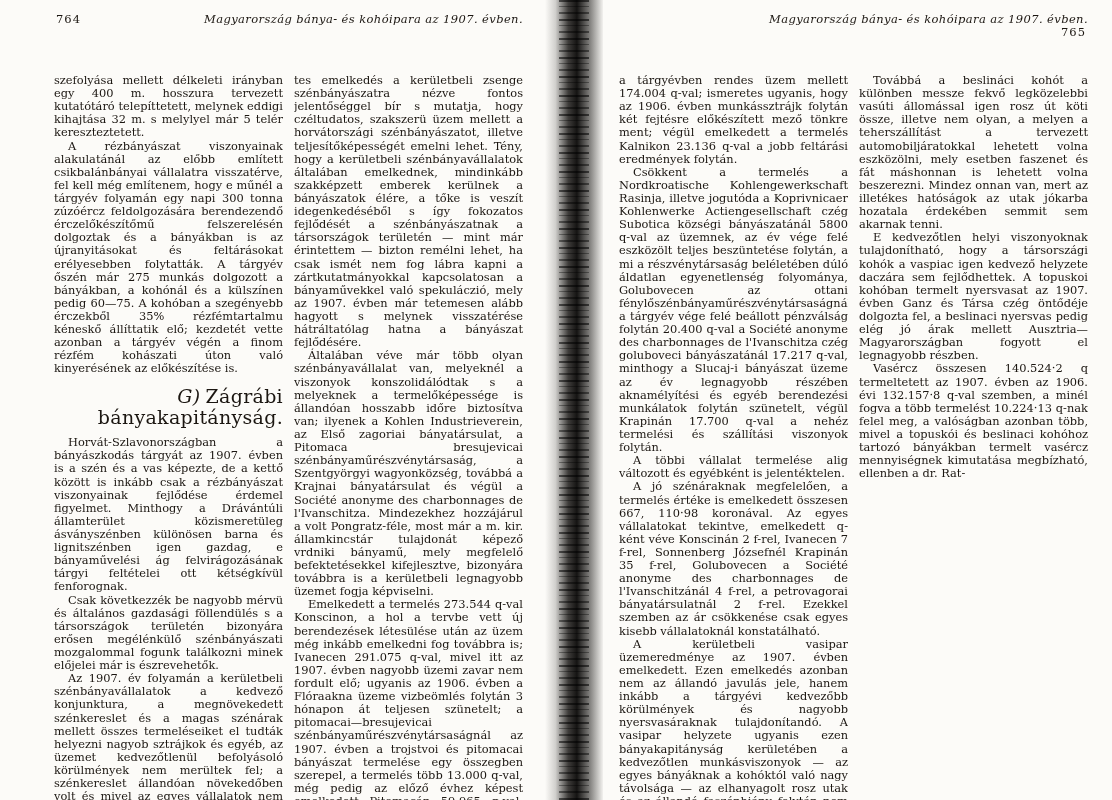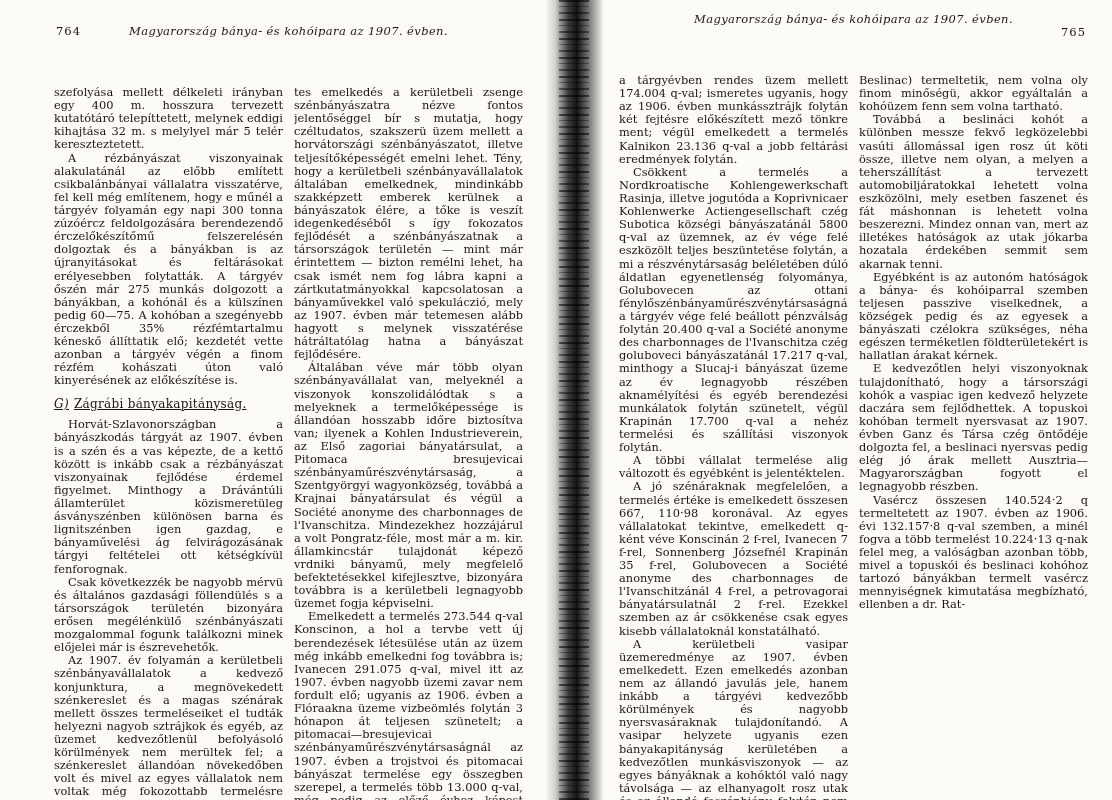--- a/index.html
+++ b/index.html
@@ -5,58 +5,58 @@
   html, body { margin:0; padding:0; }
   body {
     width:1112px; height:800px; overflow:hidden;
     background:#fcfbf8;
     font-family:"DejaVu Serif","Liberation Serif",serif;
     color:#1b1611;
   }
   .spread { display:flex; width:1112px; height:800px; }
 
   .page { box-sizing:border-box; }
-  .page-left  { width:552px; padding:24px 22px 0 54px; }
+  .page-left  { width:552px; padding:12px 22px 0 54px; }
   .page-right { flex:1;      padding:12px 26px 0 16px; }
 
   
   .gutter {
     flex:0 0 58px; height:800px; position:relative;
     background:linear-gradient(90deg,
       rgba(12,10,8,0) 0%, rgba(12,10,8,.18) 18%,
       rgba(9,7,5,.78) 40%, rgba(6,5,4,.94) 55%,
       rgba(9,7,5,.55) 75%, rgba(12,10,8,.04) 100%);
   }
   .gutter::before {
     content:""; position:absolute; left:14px; top:0; width:30px; height:100%;
     background:repeating-linear-gradient(180deg,
       rgba(0,0,0,.55) 0 2px, rgba(0,0,0,0) 2px 6px,
       rgba(0,0,0,.35) 6px 7px, rgba(0,0,0,0) 7px 12px,
       rgba(0,0,0,.45) 12px 14px, rgba(0,0,0,0) 14px 19px);
     filter:blur(.4px);
   }
 
   .page-header { position:relative; height:24px; font-size:11.5px; }
-  .runtitle { display:block; text-align:center; font-style:italic; letter-spacing:.4px; }
+  .runtitle { display:block; text-align:right; font-style:italic; letter-spacing:.4px; }
   .pgnum { position:absolute; top:0; font-style:normal; letter-spacing:1px; }
   .pgnum-left  { left:2px; }
   .pgnum-right { right:2px;margin-top:13px; }
 
   .cols { display:flex; gap:11px; margin-top:8px; }
   .col {
     width:229px; height:748px; overflow:hidden;
     text-align:justify; font-size:11.4px; line-height:1.15;
     hyphens:auto;margin-top:30px; -webkit-hyphens:auto;
   }
   .col p { margin:0; text-indent:14px; }
   .col p.noindent { text-indent:0; }
 
   .sect {
-    margin:10px 0 7px; text-align:left; text-indent:0;
-    font-weight:normal; font-size:12px; letter-spacing:.3px;text-decoration:underline;
+    margin:10px 0 7px; text-align:right; text-indent:0;
+    font-weight:normal; font-size:19px; letter-spacing:.3px;
   }
   .sect-prefix { font-style:italic; margin-right:5px; }
 </style>
 </head>
 <body>
 
 <div class="spread">
 
   <div class="page page-left">
     <div class="page-header">
@@ -93,22 +93,20 @@
     </div>
     <div class="cols">
       <div class="col">
         <p class="noindent">a tárgyévben rendes üzem mellett 174.004 q-val; ismeretes ugyanis, hogy az 1906. évben munkássztrájk folytán két fejtésre előkészített mező tönkre ment; végül emelkedett a termelés Kalnikon 23.136 q-val a jobb feltárási eredmények folytán.</p>
         <p>Csökkent a termelés a Nordkroatische Kohlengewerkschaft Rasinja, illetve jogutóda a Koprivnicaer Kohlenwerke Actiengesellschaft czég Subotica községi bányászatánál 5800 q-val az üzemnek, az év vége felé eszközölt teljes beszüntetése folytán, a mi a részvénytársaság beléletében dúló áldatlan egyenetlenség folyománya, Golubovecen az ottani fénylőszénbányaműrészvénytársaságnál a tárgyév vége felé beállott pénzválság folytán 20.400 q-val a Société anonyme des charbonnages de l'Ivanschitza czég goluboveci bányászatánál 17.217 q-val, minthogy a Slucaj-i bányászat üzeme az év legnagyobb részében aknamélyítési és egyéb berendezési munkálatok folytán szünetelt, végül Krapinán 17.700 q-val a nehéz termelési és szállítási viszonyok folytán.</p>
         <p>A többi vállalat termelése alig változott és egyébként is jelentéktelen.</p>
         <p>A jó szénáraknak megfelelően, a termelés értéke is emelkedett összesen 667, 110·98 koronával. Az egyes vállalatokat tekintve, emelkedett q-ként véve Konscinán 2 f-rel, Ivanecen 7 f-rel, Sonnenberg Józsefnél Krapinán 35 f-rel, Golubovecen a Société anonyme des charbonnages de l'Ivanschitzánál 4 f-rel, a petrovagorai bányatársulatnál 2 f-rel. Ezekkel szemben az ár csökkenése csak egyes kisebb vállalatoknál konstatálható.</p>
         <p>A kerületbeli vasipar üzemeredménye az 1907. évben emelkedett. Ezen emelkedés azonban nem az állandó javulás jele, hanem inkább a tárgyévi kedvezőbb körülmények és nagyobb nyersvasáraknak tulajdonítandó. A vasipar helyzete ugyanis ezen bányakapitányság kerületében a kedvezőtlen munkásviszonyok — az egyes bányáknak a kohóktól való nagy távolsága — az elhanyagolt rosz utak és az állandó faszénhiány folytán nem tud emelkedni; a fentebbi gátlótényezőkhöz járul, hogy az eddig ismert vasérczelőjövetelek nem oly nagy terjedelmüek, hogy azok alapján nagyobb kohóüzemet folytatni lehessen. Ha a nyersvas, mely a kerületbeli két kohóban (Topuskó és</p>
       </div>
       <div class="col">
-        <p class="noindent">Beslinac) termeltetik, nem volna oly finom minőségü, akkor egyáltalán a kohóüzem fenn sem volna tartható.</p>
         <p>Továbbá a beslináci kohót a különben messze fekvő legközelebbi vasúti állomással igen rosz út köti össze, illetve nem olyan, a melyen a teherszállítást a tervezett automobiljáratokkal lehetett volna eszközölni, mely esetben faszenet és fát máshonnan is lehetett volna beszerezni. Mindez onnan van, mert az illetékes hatóságok az utak jókarba hozatala érdekében semmit sem akarnak tenni.</p>
-        <p>Egyébként is az autonóm hatóságok a bánya- és kohóiparral szemben teljesen passzive viselkednek, a községek pedig és az egyesek a bányászati czélokra szükséges, néha egészen terméketlen földterületekért is hallatlan árakat kérnek.</p>
         <p>E kedvezőtlen helyi viszonyoknak tulajdonítható, hogy a társországi kohók a vaspiac igen kedvező helyzete daczára sem fejlődhettek. A topuskoi kohóban termelt nyersvasat az 1907. évben Ganz és Társa czég öntődéje dolgozta fel, a beslinaci nyersvas pedig elég jó árak mellett Ausztria—Magyarországban fogyott el legnagyobb részben.</p>
         <p>Vasércz összesen 140.524·2 q termeltetett az 1907. évben az 1906. évi 132.157·8 q-val szemben, a minél fogva a több termelést 10.224·13 q-nak felel meg, a valóságban azonban több, mivel a topuskói és beslinaci kohóhoz tartozó bányákban termelt vasércz mennyiségnek kimutatása megbízható, ellenben a dr. Rat-</p>
       </div>
     </div>
   </div>
 
 </div>
 
 </body></html>

